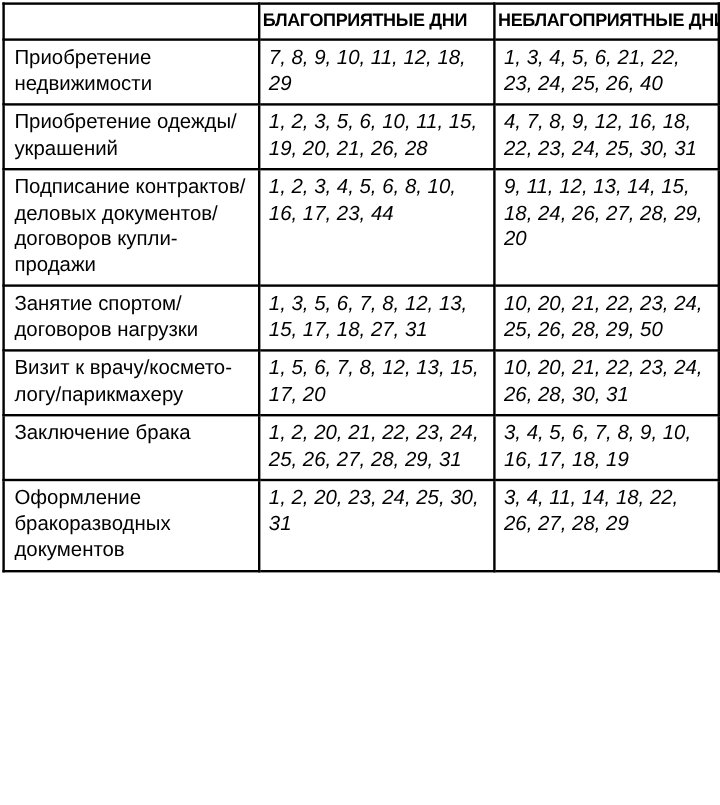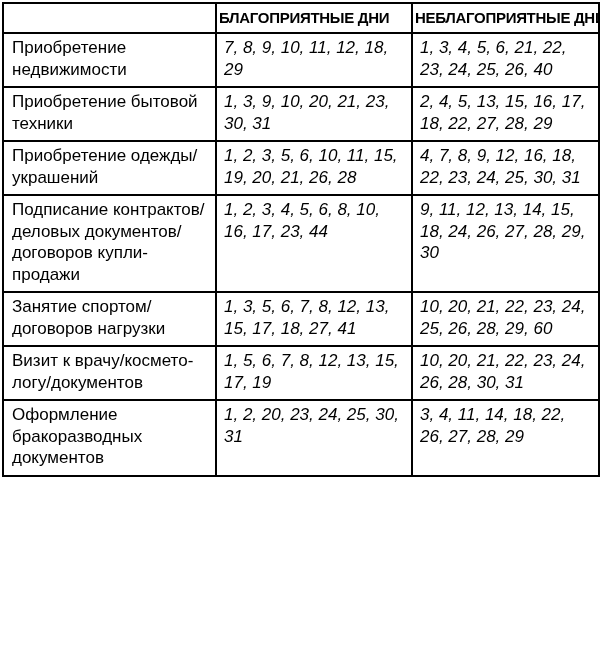--- a/index.html
+++ b/index.html
@@ -76,43 +76,43 @@
         <th class="col-header">НЕБЛАГОПРИЯТНЫЕ ДНИ</th>
       </tr>
     </thead>
     <tbody>
       <tr>
         <td class="cell cell-activity">Приобретение недвижимости</td>
         <td class="cell cell-days">7, 8, 9, 10, 11, 12, 18, 29</td>
         <td class="cell cell-days">1, 3, 4, 5, 6, 21, 22, 23, 24, 25, 26, 40</td>
       </tr>
       <tr>
-        <td class="cell cell-activity">Приобретение бытовой техники</td>
-        <td class="cell cell-days">1, 3, 9, 10, 20, 21, 23, 30, 31</td>
-        <td class="cell cell-days">2, 4, 5, 13, 15, 16, 17, 18, 22, 27, 28, 29</td>
-      </tr>
-      <tr>
         <td class="cell cell-activity">Приобретение одежды/ украшений</td>
         <td class="cell cell-days">1, 2, 3, 5, 6, 10, 11, 15, 19, 20, 21, 26, 28</td>
         <td class="cell cell-days">4, 7, 8, 9, 12, 16, 18, 22, 23, 24, 25, 30, 31</td>
       </tr>
       <tr>
         <td class="cell cell-activity">Подписание контрактов/ деловых документов/ договоров купли-продажи</td>
         <td class="cell cell-days">1, 2, 3, 4, 5, 6, 8, 10, 16, 17, 23, 44</td>
-        <td class="cell cell-days">9, 11, 12, 13, 14, 15, 18, 24, 26, 27, 28, 29, 30</td>
+        <td class="cell cell-days">9, 11, 12, 13, 14, 15, 18, 24, 26, 27, 28, 29, 20</td>
       </tr>
       <tr>
         <td class="cell cell-activity">Занятие спортом/ договоров нагрузки</td>
-        <td class="cell cell-days">1, 3, 5, 6, 7, 8, 12, 13, 15, 17, 18, 27, 41</td>
-        <td class="cell cell-days">10, 20, 21, 22, 23, 24, 25, 26, 28, 29, 60</td>
+        <td class="cell cell-days">1, 3, 5, 6, 7, 8, 12, 13, 15, 17, 18, 27, 31</td>
+        <td class="cell cell-days">10, 20, 21, 22, 23, 24, 25, 26, 28, 29, 50</td>
       </tr>
       <tr>
-        <td class="cell cell-activity">Визит к врачу/космето-логу/документов</td>
-        <td class="cell cell-days">1, 5, 6, 7, 8, 12, 13, 15, 17, 19</td>
+        <td class="cell cell-activity">Визит к врачу/космето-логу/парикмахеру</td>
+        <td class="cell cell-days">1, 5, 6, 7, 8, 12, 13, 15, 17, 20</td>
         <td class="cell cell-days">10, 20, 21, 22, 23, 24, 26, 28, 30, 31</td>
+      </tr>
+      <tr>
+        <td class="cell cell-activity">Заключение брака</td>
+        <td class="cell cell-days">1, 2, 20, 21, 22, 23, 24, 25, 26, 27, 28, 29, 31</td>
+        <td class="cell cell-days">3, 4, 5, 6, 7, 8, 9, 10, 16, 17, 18, 19</td>
       </tr>
       <tr>
         <td class="cell cell-activity">Оформление бракоразводных документов</td>
         <td class="cell cell-days">1, 2, 20, 23, 24, 25, 30, 31</td>
         <td class="cell cell-days">3, 4, 11, 14, 18, 22, 26, 27, 28, 29</td>
       </tr>
     </tbody>
   </table>
 </div>
 

